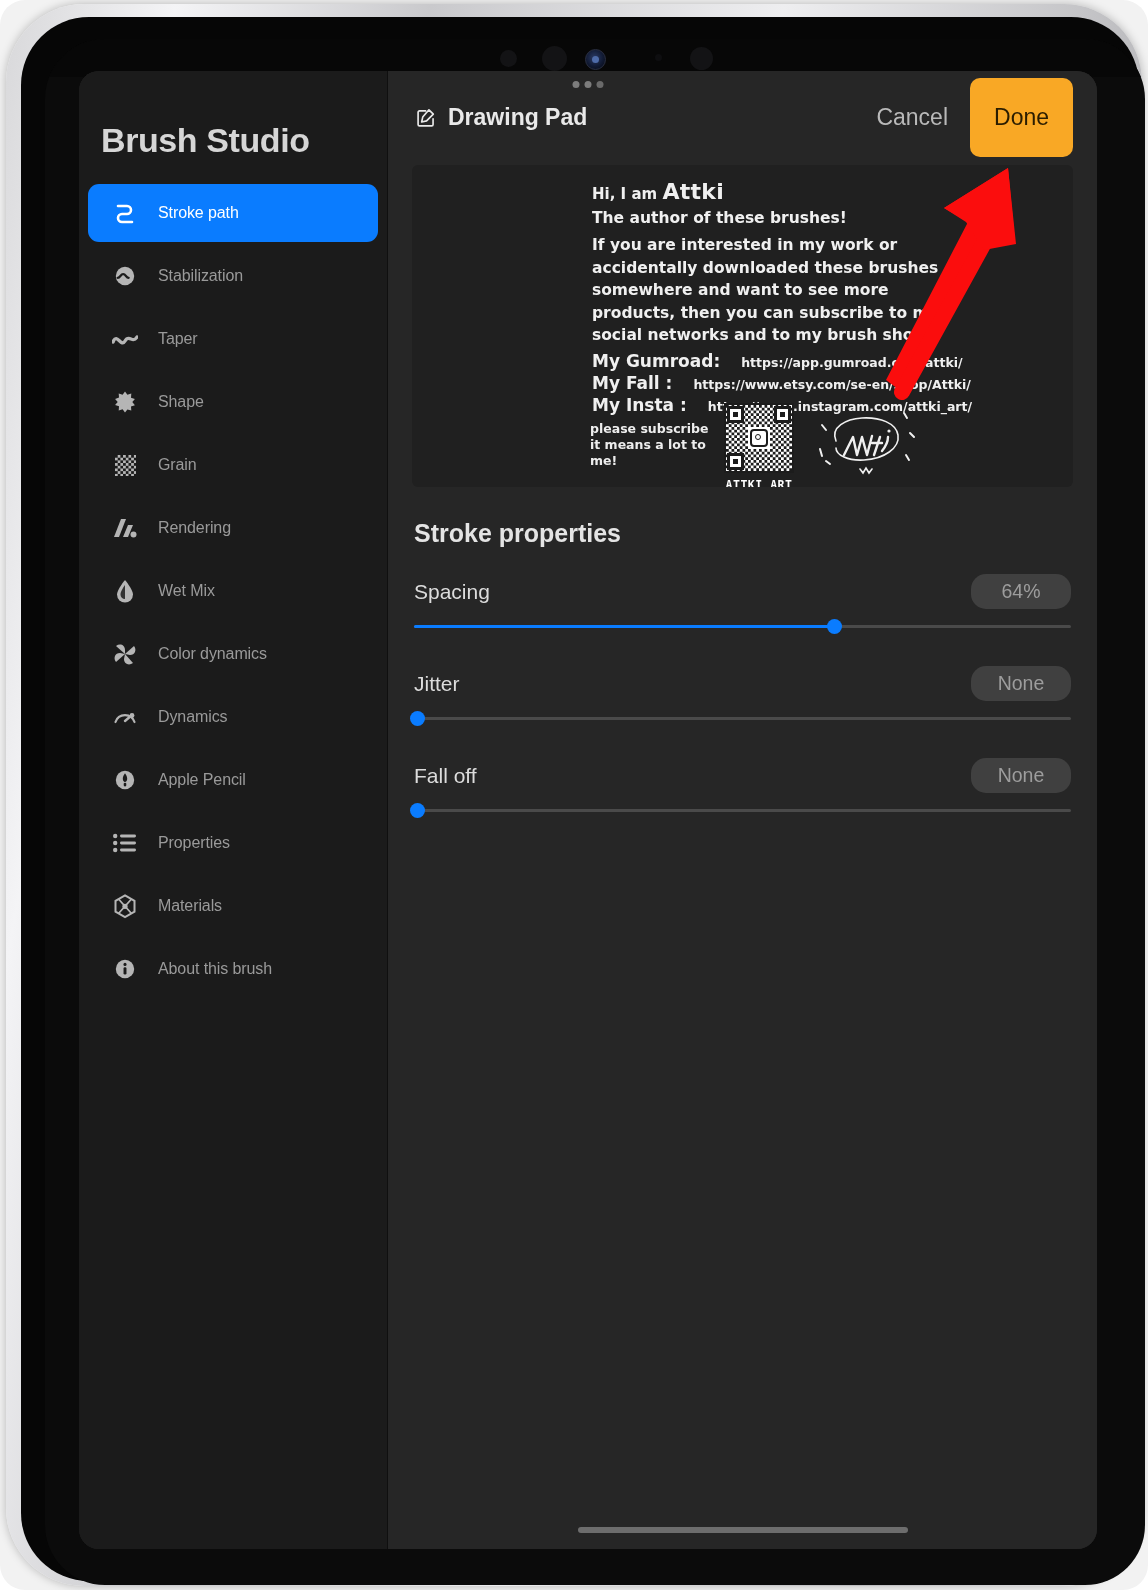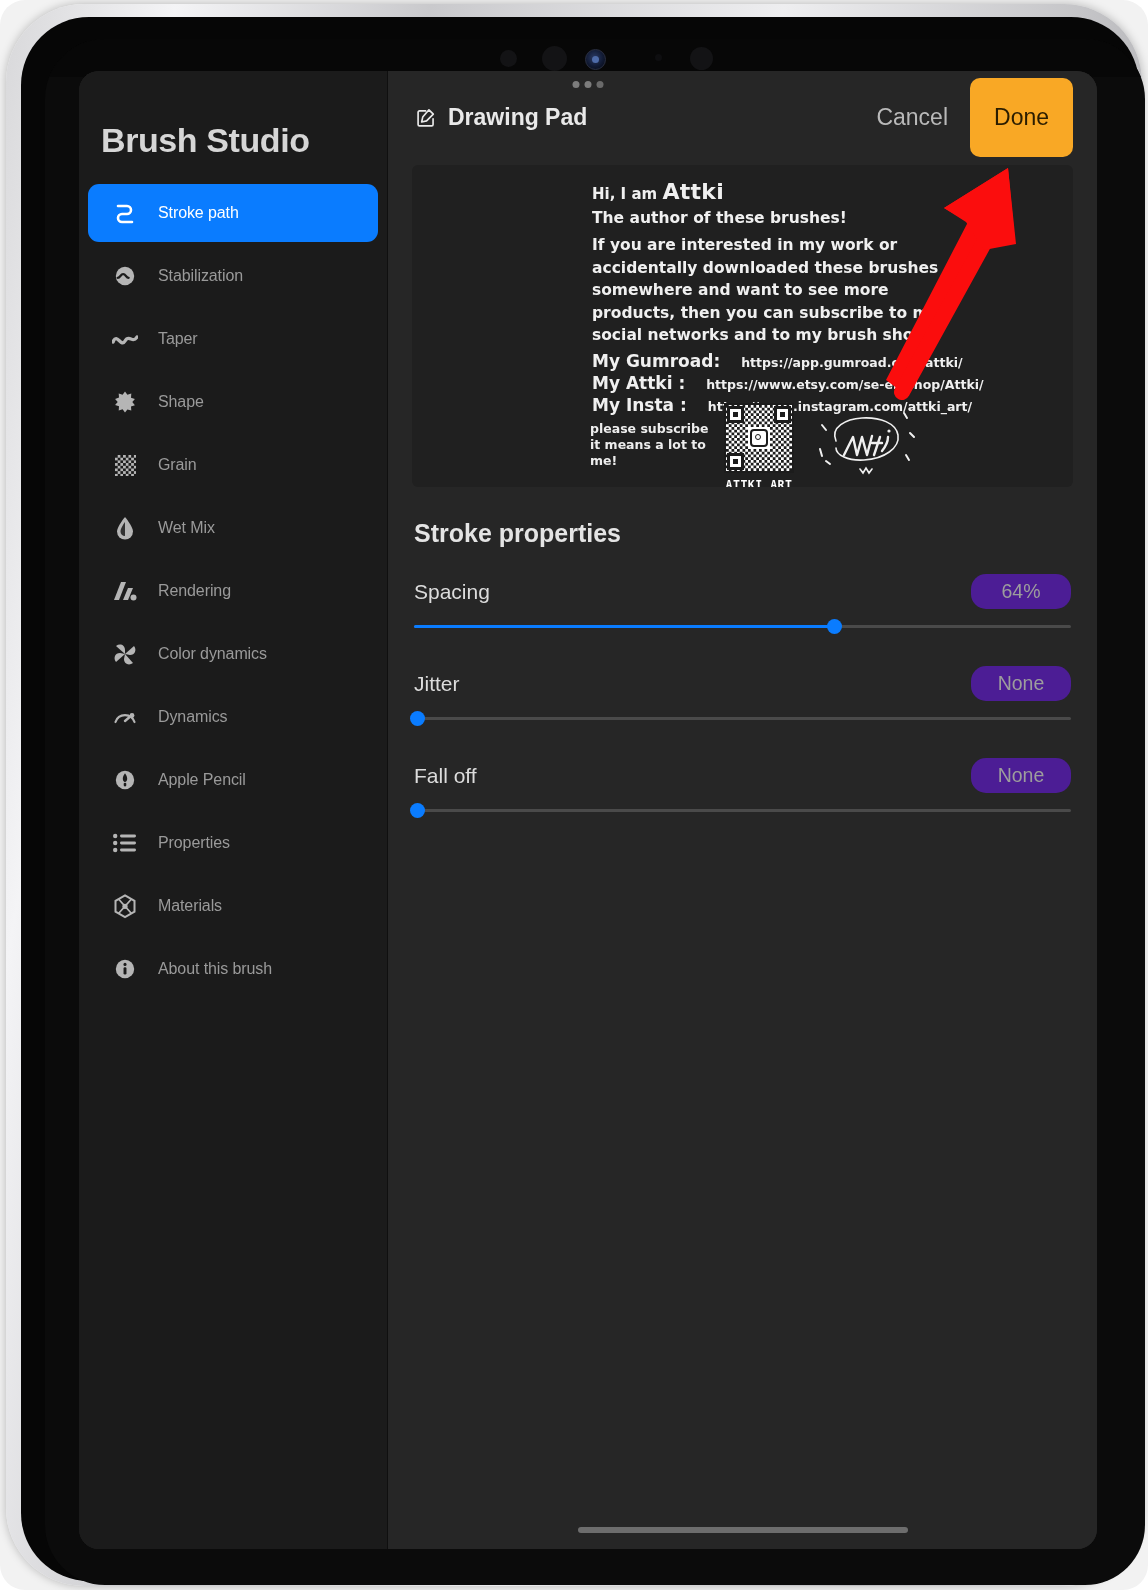--- a/index.html
+++ b/index.html
@@ -293,21 +293,21 @@
   .sliders { padding: 26px 26px 0 26px; }
   .srow { margin-bottom: 38px; }
   .srow-top {
     display: flex;
     align-items: center;
     justify-content: space-between;
     margin-bottom: 16px;
   }
   .srow-label { color: #dcdcdc; font-size: 21px; }
   .pill {
-    background: #4c1d95;
+    background: #404040;
     color: #9d9d9d;
     font-size: 19.5px;
     border-radius: 15px;
     padding: 6px 22px;
     min-width: 56px;
     text-align: center;
   }
   .track {
     position: relative;
     height: 3px;
@@ -423,37 +423,37 @@
 
               <div class="nav-item">
                 <span class="nav-ico">
                   <span style="display:block;width:21px;height:21px;background:repeating-conic-gradient(#b5b5b5 0% 25%, transparent 0% 50%) 0 0/5.4px 5.4px;"></span>
                 </span>
                 <span class="nav-label">Grain</span>
               </div>
 
               <div class="nav-item">
                 <span class="nav-ico">
-                  <svg width="18" height="24" viewBox="0 0 18 24">
-                      <path d="M9 1C9 1 1 10.5 1 15.6A8 8 0 0 0 17 15.6C17 10.5 9 1 9 1z" fill="#b5b5b5"></path>
-                      <path d="M9 6c0 0-4.5 6-4.5 9.4A4.5 4.5 0 0 0 9 20z" fill="#1b1b1b" opacity="0.85"></path>
-                    </svg>
-                </span>
-                <span class="nav-label">Wet Mix</span>
-              </div>
-
-              <div class="nav-item">
-                <span class="nav-ico">
                   <svg width="24" height="20" viewBox="0 0 24 20">
                       <path d="M8 1L1 19h5L13 1z" fill="#b5b5b5"></path>
                       <path d="M15 7l-5 12h5l5-12z" fill="#b5b5b5"></path>
                       <circle cx="20.5" cy="16.5" r="3" fill="#b5b5b5"></circle>
                     </svg>
                 </span>
                 <span class="nav-label">Rendering</span>
+              </div>
+
+              <div class="nav-item">
+                <span class="nav-ico">
+                  <svg width="18" height="24" viewBox="0 0 18 24">
+                      <path d="M9 1C9 1 1 10.5 1 15.6A8 8 0 0 0 17 15.6C17 10.5 9 1 9 1z" fill="#b5b5b5"></path>
+                      <path d="M9 6c0 0-4.5 6-4.5 9.4A4.5 4.5 0 0 0 9 20z" fill="#1b1b1b" opacity="0.85"></path>
+                    </svg>
+                </span>
+                <span class="nav-label">Wet Mix</span>
               </div>
 
               <div class="nav-item">
                 <span class="nav-ico">
                   <svg width="24" height="24" viewBox="0 0 24 24">
                     <path d="M12 12L3 4c4-3 9-1 9 4zM12 12l9-8c3 4 1 9-4 9zM12 12l8 9c-4 3-9 1-9-4zM12 12L3 20c-3-4-1-9 4-9z" fill="#b5b5b5"></path>
                   </svg>
                 </span>
                 <span class="nav-label">Color dynamics</span>
               </div>
@@ -547,21 +547,21 @@
                 <p>accidentally downloaded these brushes</p>
                 <p>somewhere and want to see more</p>
                 <p>products, then you can subscribe to my</p>
                 <p>social networks and to my brush shop</p>
                 <div class="links">
                   <div>
                     <span class="lbl">My Gumroad:</span>
                     <span class="url">https://app.gumroad.com/attki/</span>
                   </div>
                   <div>
-                    <span class="lbl">My Attki :</span>
+                    <span class="lbl">My Fall :</span>
                     <span class="url">https://www.etsy.com/se-en/shop/Attki/</span>
                   </div>
                   <div>
                     <span class="lbl">My Insta :</span>
                     <span class="url">https://www.instagram.com/attki_art/</span>
                   </div>
                 </div>
               </div>
 
               <div class="sub-block">

